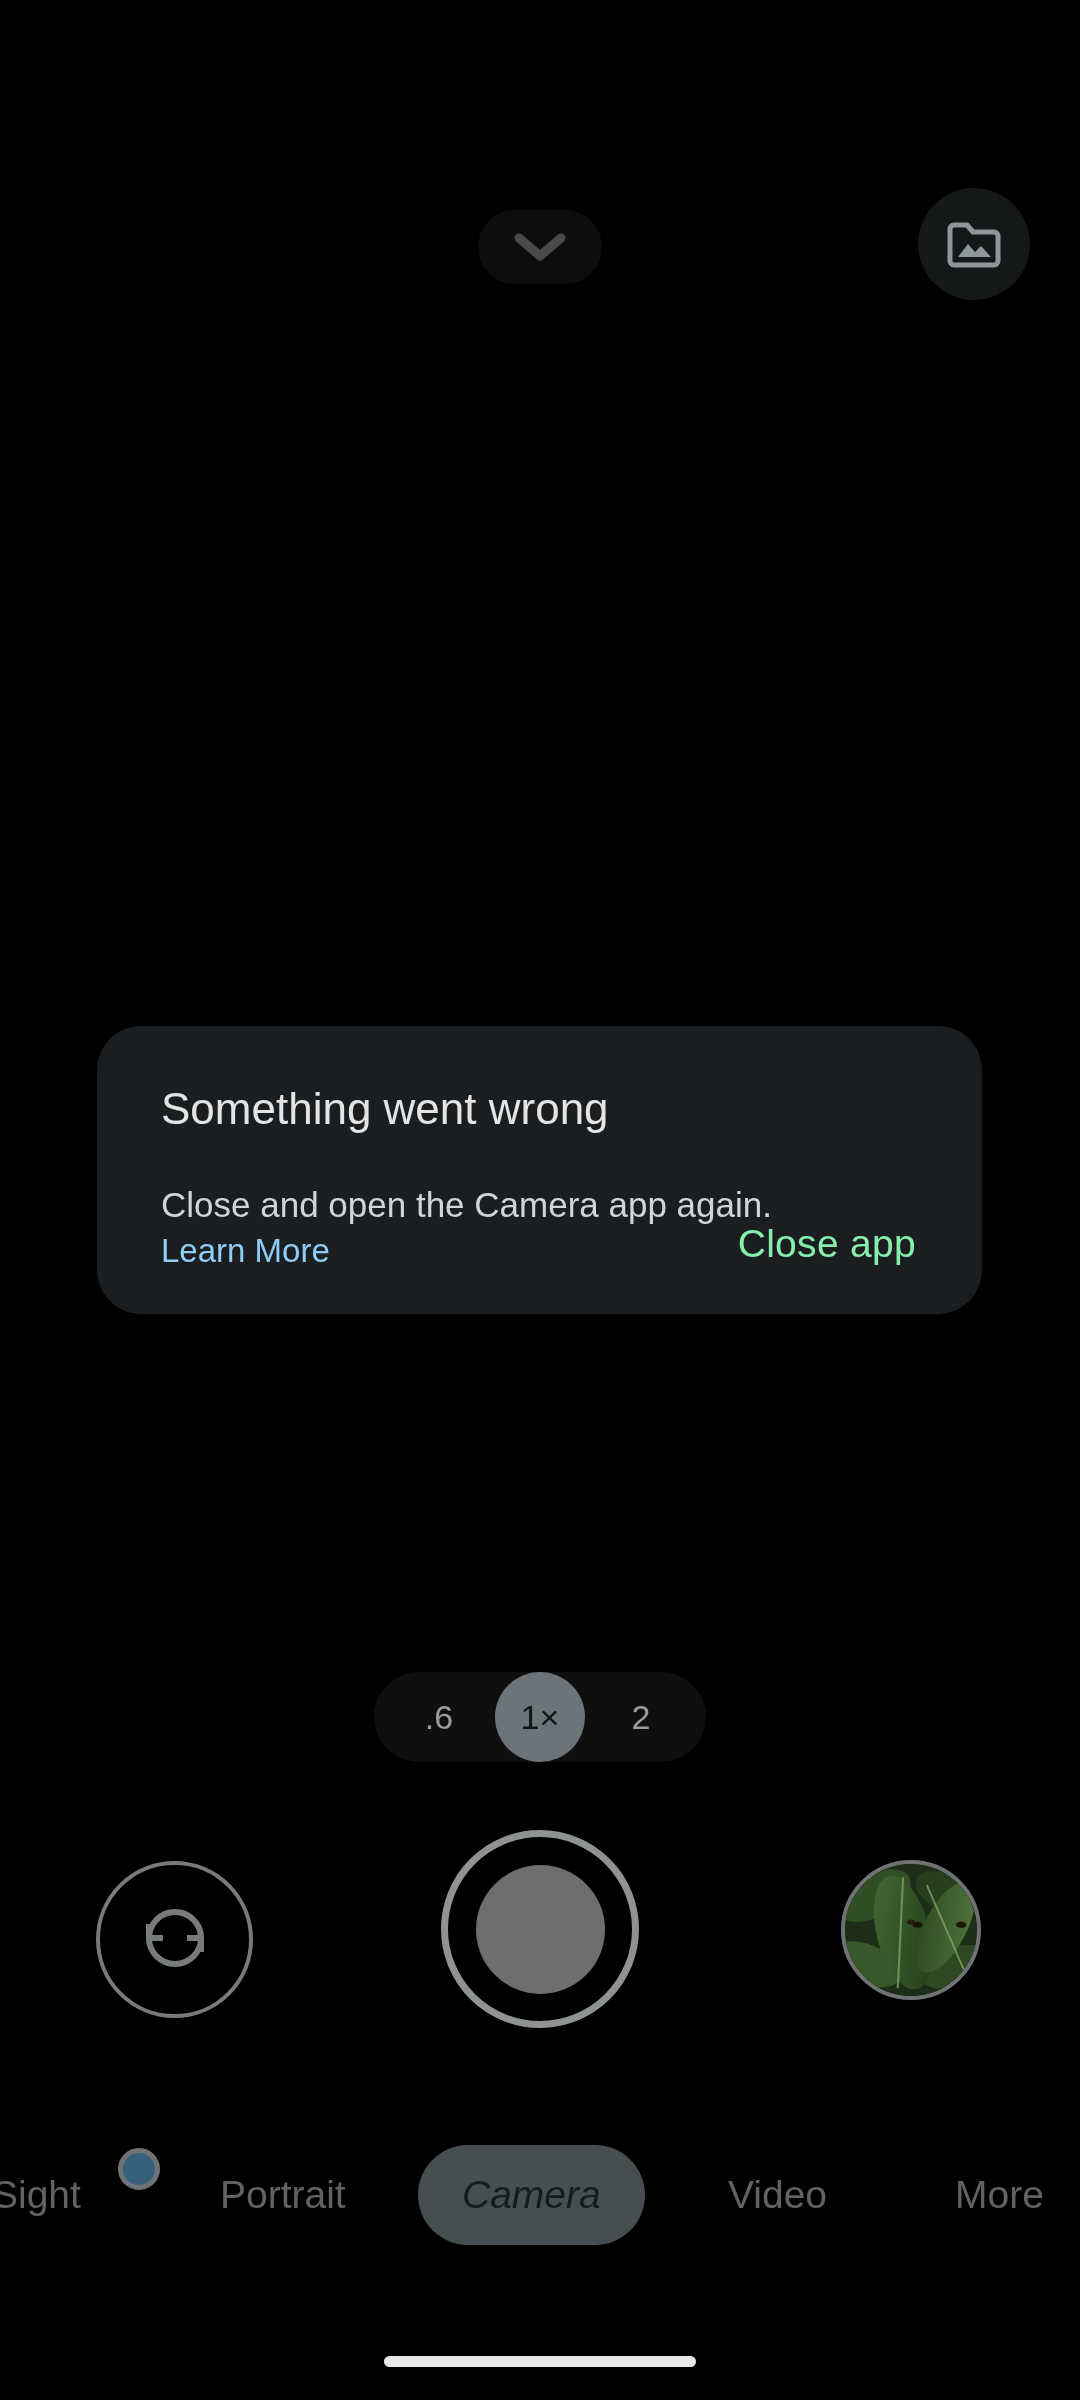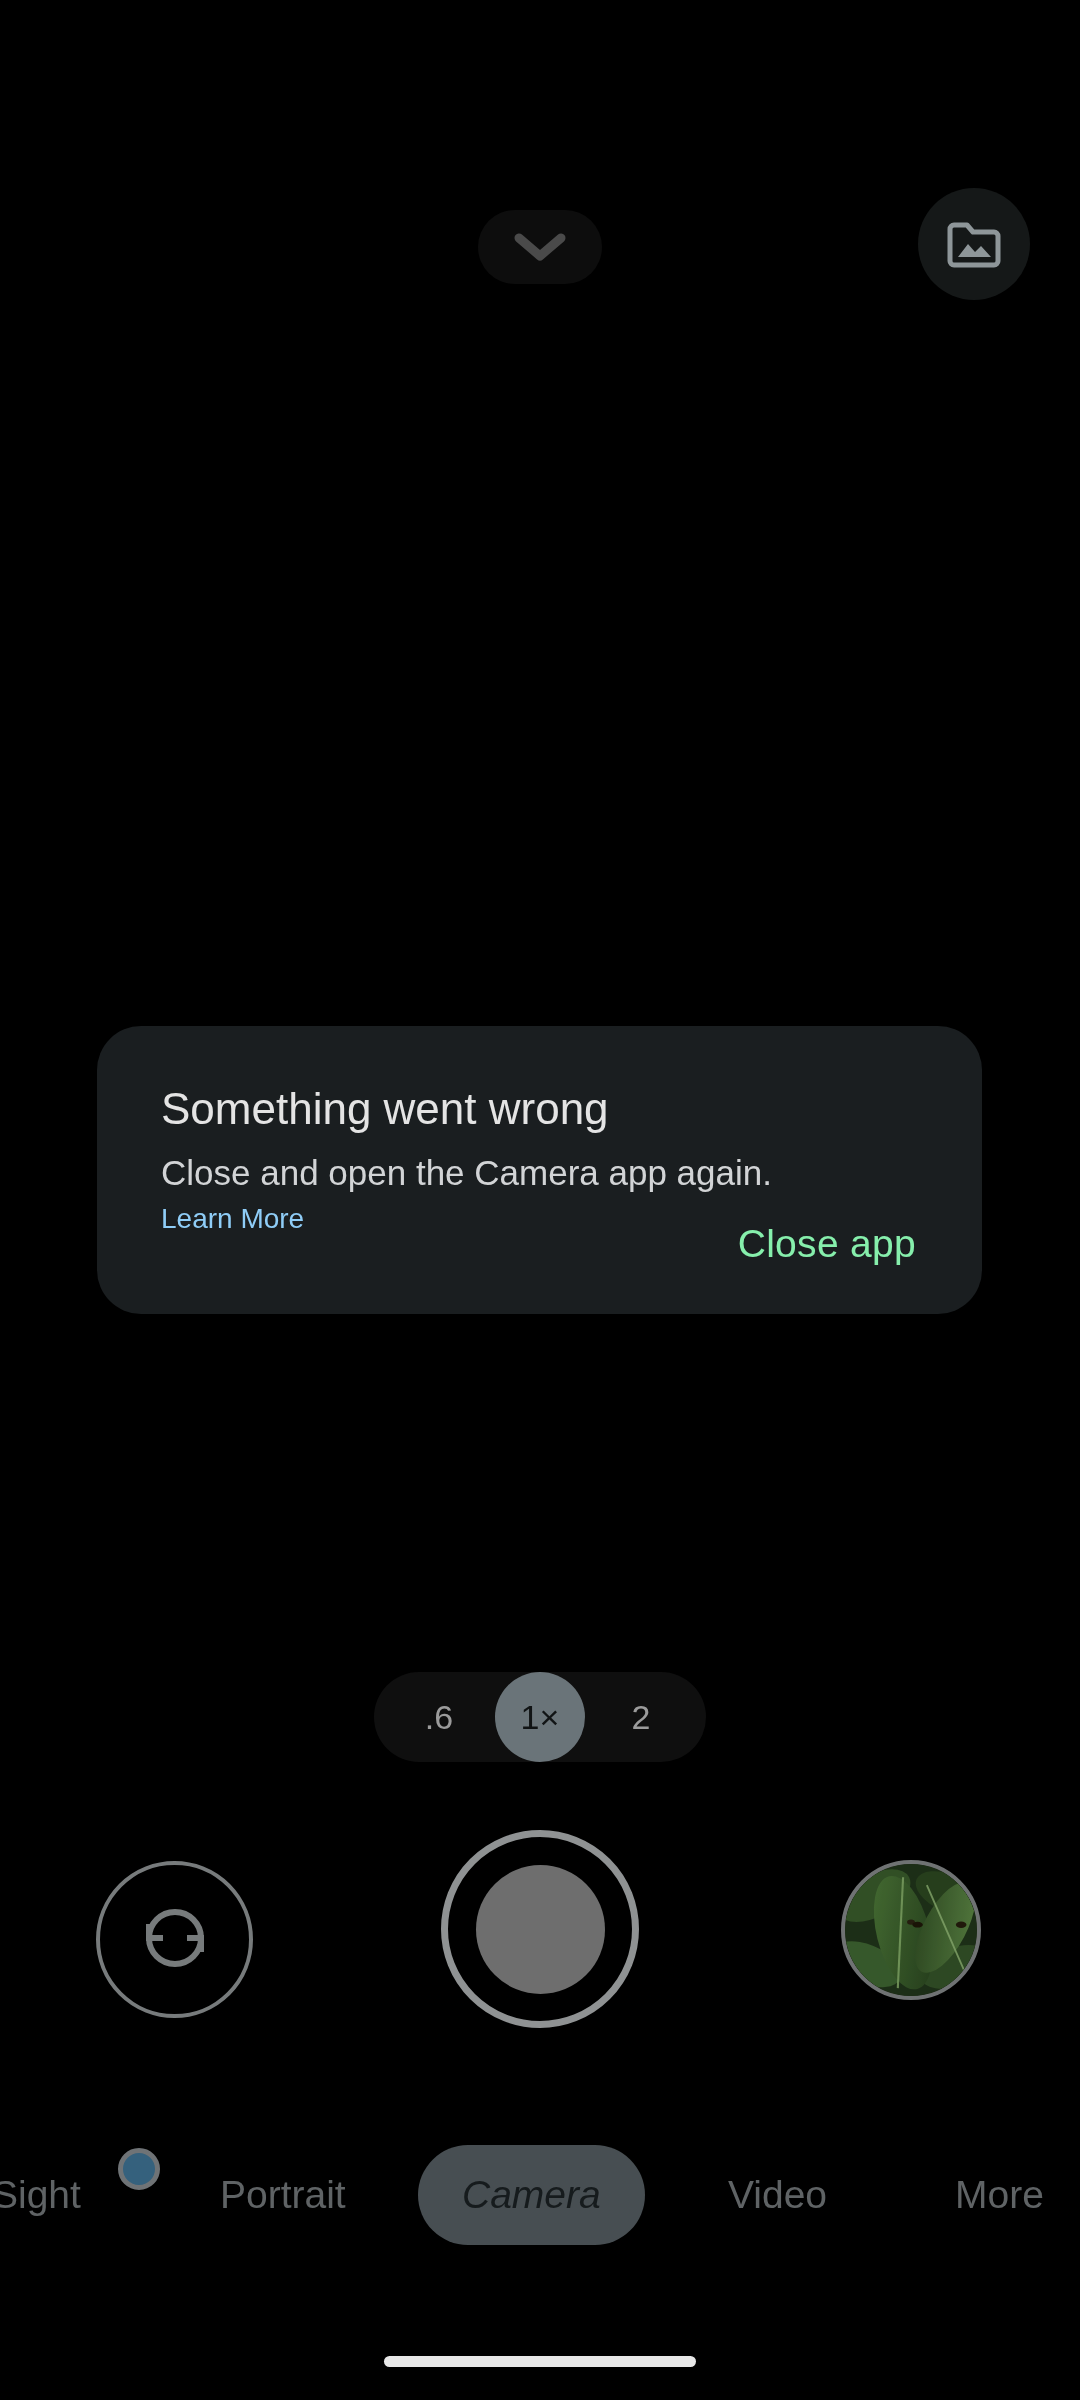--- a/index.html
+++ b/index.html
@@ -83,30 +83,30 @@
     color: #e4e4e4;
     font-size: 44px;
     font-weight: 400;
     line-height: 54px;
     letter-spacing: 0px;
     margin: 0;
     padding: 0;
     white-space: nowrap;
   }
   #dialog-body {
-    margin-top: 14px;
+    margin-top: 46px;
     color: #d2d4d6;
     font-size: 35px;
     font-weight: 400;
     line-height: 46px;
   }
   #dialog-learn-more {
     display: block;
     color: #8fcdf7;
-    font-size: 28px;
+    font-size: 33px;
     font-weight: 400;
     line-height: 46px;
     cursor: pointer;
     text-decoration: none;
   }
   #dialog-actions {
     position: absolute;
     right: 62px;
     bottom: 40px;
     display: flex;

